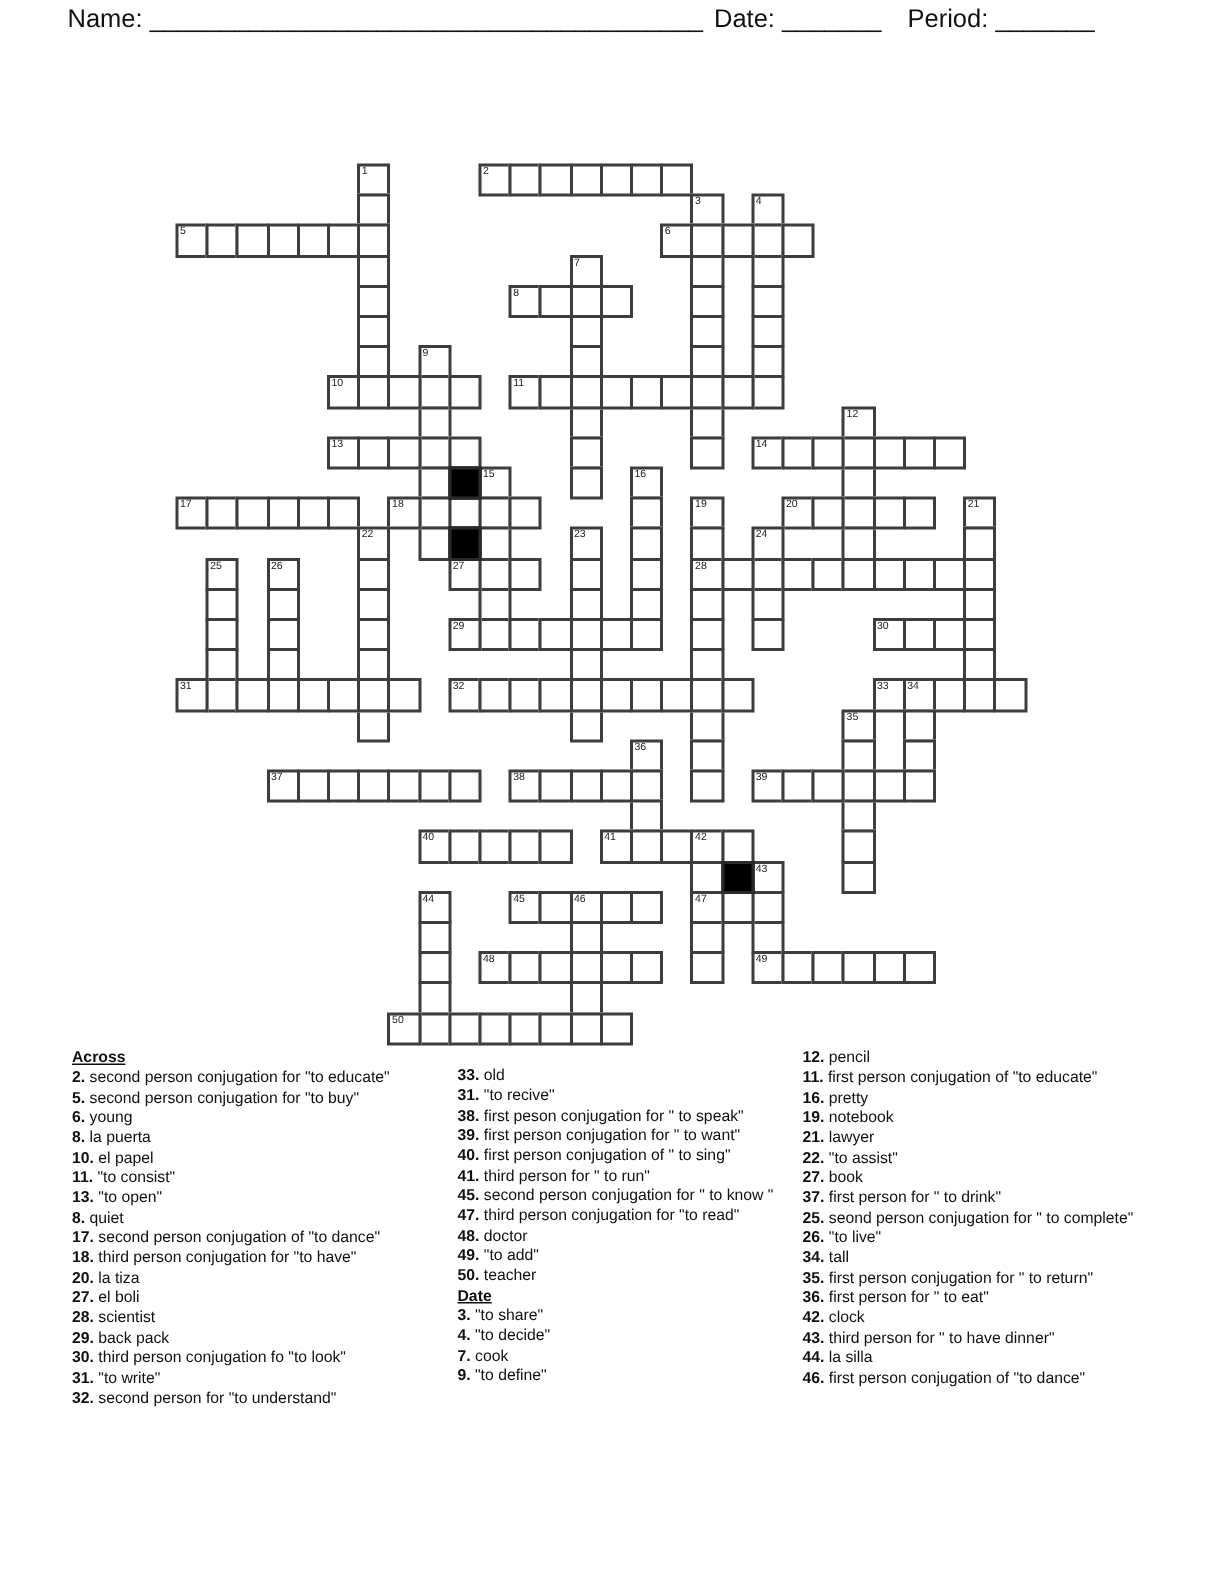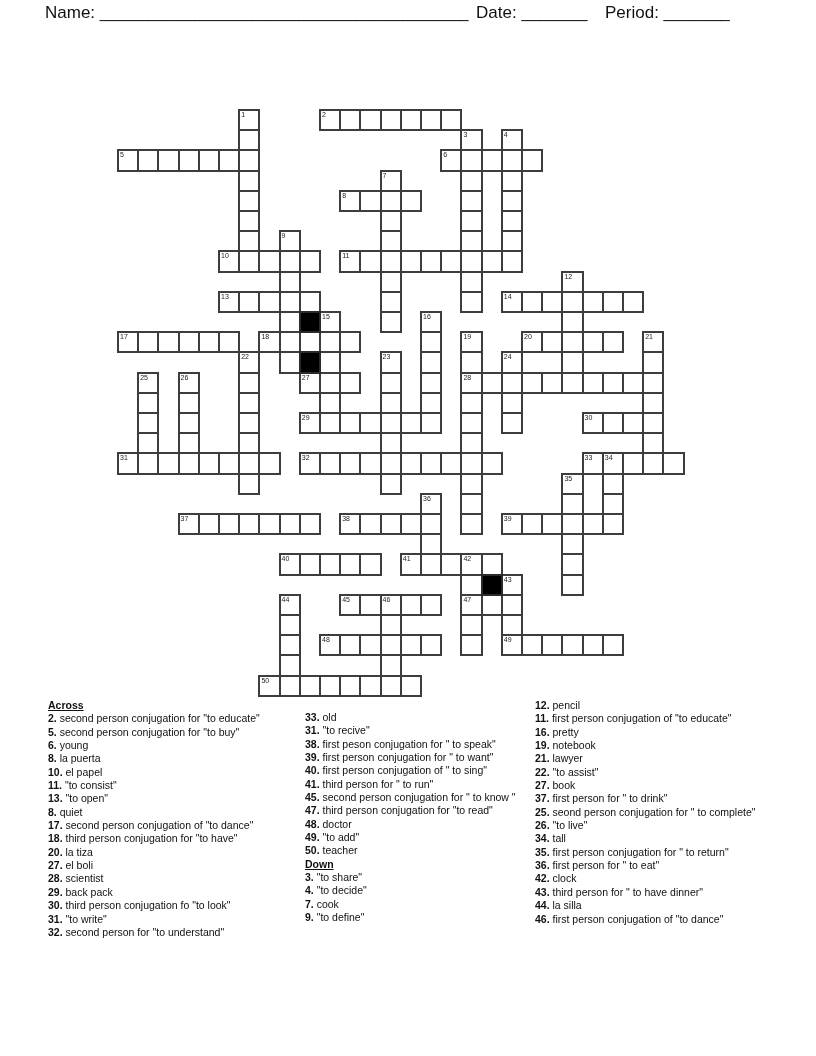--- a/index.html
+++ b/index.html
@@ -442,21 +442,21 @@
       <p class="clue-item"><b>31.</b> "to recive"</p>
       <p class="clue-item"><b>38.</b> first peson conjugation for " to speak"</p>
       <p class="clue-item"><b>39.</b> first person conjugation for " to want"</p>
       <p class="clue-item"><b>40.</b> first person conjugation of " to sing"</p>
       <p class="clue-item"><b>41.</b> third person for " to run"</p>
       <p class="clue-item"><b>45.</b> second person conjugation for " to know "</p>
       <p class="clue-item"><b>47.</b> third person conjugation for "to read"</p>
       <p class="clue-item"><b>48.</b> doctor</p>
       <p class="clue-item"><b>49.</b> "to add"</p>
       <p class="clue-item"><b>50.</b> teacher</p>
-      <p class="clue-head">Down</p>
+      <p class="clue-head">Date</p>
       <p class="clue-item"><b>3.</b> "to share"</p>
       <p class="clue-item"><b>4.</b> "to decide"</p>
       <p class="clue-item"><b>7.</b> cook</p>
       <p class="clue-item"><b>9.</b> "to define"</p>
     </div>
   <div class="clue-col" id="col3">
       <p class="clue-item"><b>12.</b> pencil</p>
       <p class="clue-item"><b>11.</b> first person conjugation of "to educate"</p>
       <p class="clue-item"><b>16.</b> pretty</p>
       <p class="clue-item"><b>19.</b> notebook</p>

